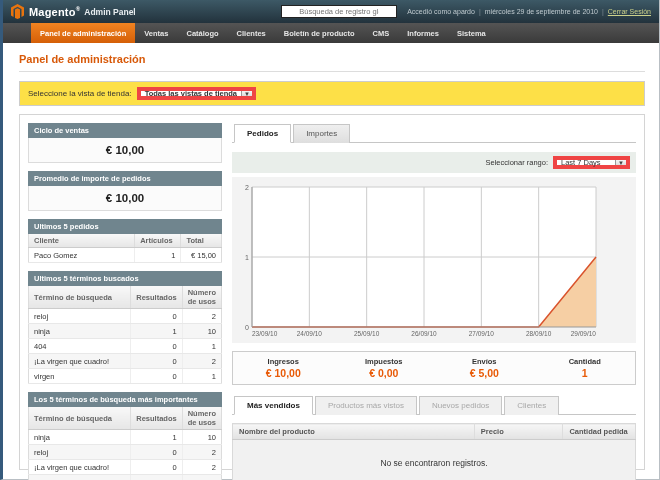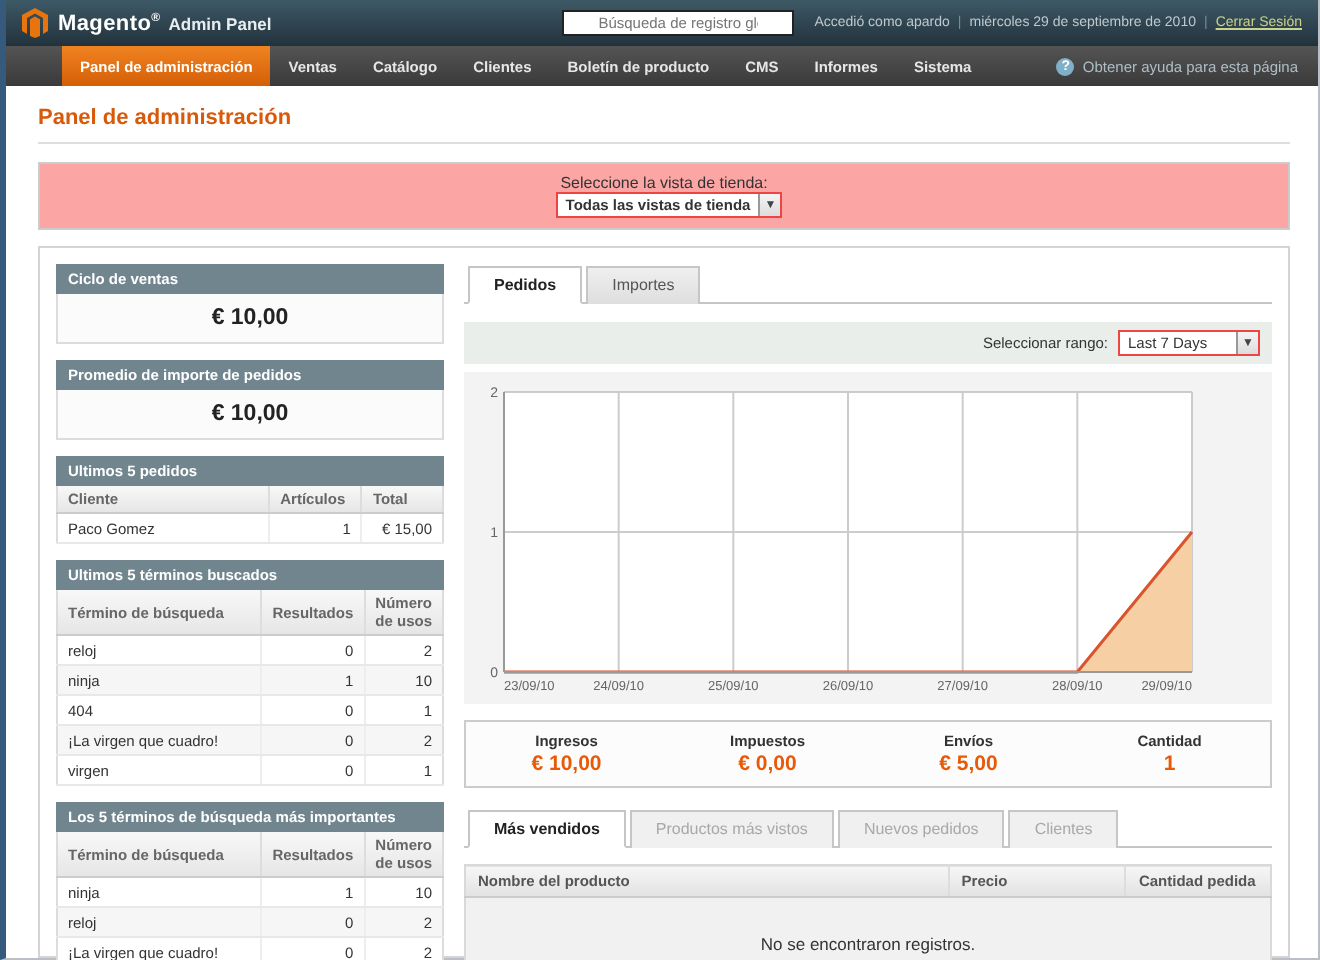--- a/index.html
+++ b/index.html
@@ -22,22 +22,22 @@
   
   .nav { height:20px; background:linear-gradient(#545454,#3a3a3a); display:flex; align-items:stretch; padding-left:28px; position:relative; }
   .nav-item { display:flex; align-items:center; padding:0 9px; font-size:7.5px; font-weight:bold; color:#e6e6e6; cursor:pointer; }
   .nav-item.active { background:linear-gradient(#f08321,#d55f07); color:#fff; }
   .nav-help { position:absolute; right:10px; top:0; height:20px; display:flex; align-items:center; font-size:7.5px; color:#aebec6; cursor:pointer; }
   .help-ico { width:9px; height:9px; border-radius:50%; background:#7fb0c7; color:#fff; font-size:7px; line-height:9px; text-align:center; margin-right:4px; font-weight:bold; }
 
   
   .content { padding:10px 14px 0 16px; }
   .page-title { color:#d85909; font-size:11px; font-weight:bold; padding-bottom:6px; border-bottom:1px solid #ddd; }
-  .store-switch { margin-top:9px; border:1px solid #ccc; background:#fca5a5; padding:5px 8px; font-size:8px; color:#333; display:flex; align-items:center;flex-direction:column; }
-  .fake-select { display:inline-flex; align-items:center; margin-left:5px; border:1px solid #ef4444; background:#fff; height:13px; cursor:pointer; }
+  .store-switch { margin-top:9px; border:1px solid #ccc; background:#fde047; padding:5px 8px; font-size:8px; color:#333; display:flex; align-items:center; }
+  .fake-select { display:inline-flex; align-items:center; margin-left:5px; border:4px solid #ef4444; background:#fff; height:13px; cursor:pointer; }
   .fake-select .val { font-size:7.5px; font-weight:bold; color:#333; padding:0 4px; }
   .fake-select .arrow { width:11px; height:100%; border-left:1px solid #999; background:linear-gradient(#f4f4f4,#dcdcdc); font-size:6px; color:#444; display:flex; align-items:center; justify-content:center; }
 
   .dash { margin-top:8px; border:1px solid #d4d4d4; padding:8px; display:flex; gap:10px; height:356px; background:#fff; }
 
   
   .col-left { width:194px; flex:none; }
   .panel { margin-bottom:8px; }
   .panel-head { background:#70858e; color:#fff; font-size:7.5px; font-weight:bold; padding:3px 6px; }
   .panel-value { border:1px solid #dcdcdc; border-top:none; background:#fbfbfb; text-align:center; font-size:11.5px; font-weight:bold; color:#222; padding:6px 0; }
@@ -96,24 +96,20 @@
 
   <div class="nav">
     <div class="nav-item active">Panel de administración</div>
     <div class="nav-item">Ventas</div>
     <div class="nav-item">Catálogo</div>
     <div class="nav-item">Clientes</div>
     <div class="nav-item">Boletín de producto</div>
     <div class="nav-item">CMS</div>
     <div class="nav-item">Informes</div>
     <div class="nav-item">Sistema</div>
-    <div class="nav-help">
-      <span class="help-ico">?</span>
-      <span>Obtener ayuda para esta página</span>
-    </div>
   </div>
 
   <div class="content">
     <div class="page-title">Panel de administración</div>
 
     <div class="store-switch">
       <span>Seleccione la vista de tienda:</span>
       <span class="fake-select">
         <span class="val">Todas las vistas de tienda</span>
         <span class="arrow">▼</span>

